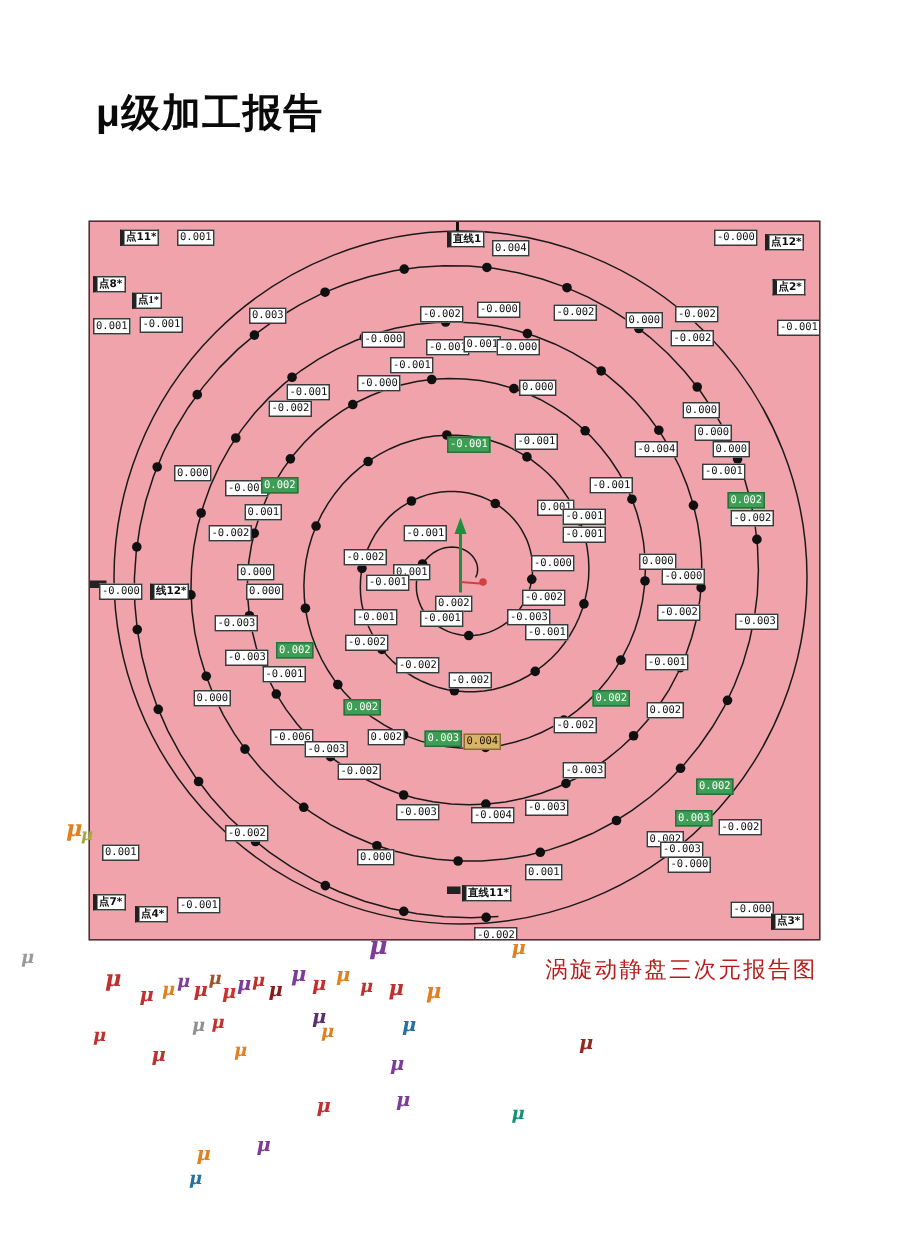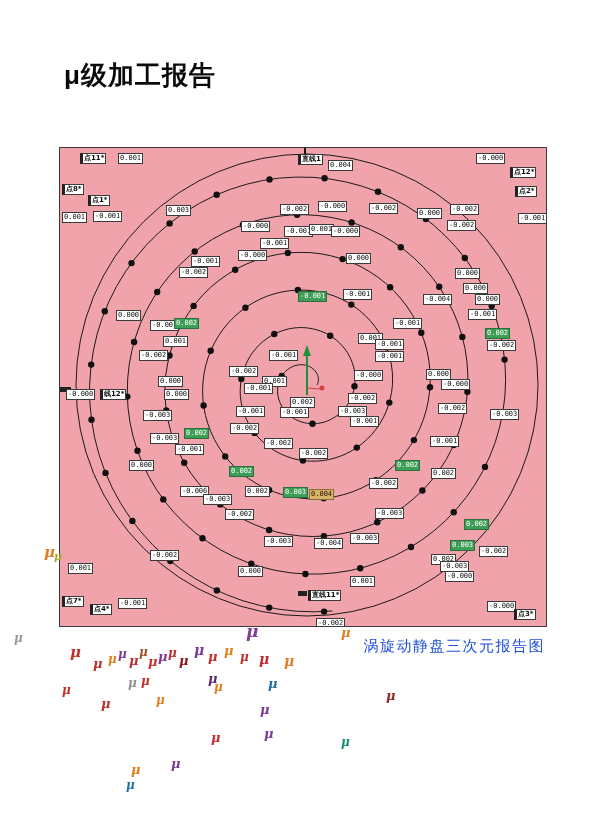--- a/index.html
+++ b/index.html
@@ -22,21 +22,21 @@
     font-size:7px;line-height:9px;background:#ffffff;border:1px solid #3a3a3a;
     padding:0 1px;color:#101010;white-space:nowrap;
   }
   .lbl.g{background:#3f9e55;border-color:#2c6e3c;color:#ffffff;}
   .lbl.o{background:#d8b36a;border-color:#8a6d33;color:#221100;}
   .lbl.n{
     font-family:"DejaVu Sans","Liberation Sans",sans-serif;font-weight:bold;
     border-left:3px solid #222222;
   }
   .caption{
-    position:absolute;top:637px;right:65px;font-size:15px;color:#1d4ed8;
+    position:absolute;top:637px;right:65px;font-size:15px;color:#b91c1c;
     letter-spacing:1.5px;
   }
   .mu{
     position:absolute;font-family:"DejaVu Serif","Liberation Serif",serif;
     font-style:italic;font-weight:bold;line-height:1;z-index:2;
   }
 </style>
 </head>
 <body>
 
@@ -134,23 +134,23 @@
     <line x1="245" y1="0" x2="245" y2="15" stroke="#111111" stroke-width="2"></line>
     <rect x="0" y="239" width="11" height="5" fill="#222222"></rect>
     <rect x="238" y="443" width="9" height="5" fill="#222222"></rect>
   </svg>
   <div id="labels-layer">
       <div class="lbl n" style="left: 20px; top: 5px;">点11*</div>
       <div class="lbl" style="left: 58px; top: 5px;">0.001</div>
       <div class="lbl n" style="left: 238px; top: 6px;">直线1</div>
       <div class="lbl" style="left: 268px; top: 12px;">0.004</div>
       <div class="lbl" style="left: 416px; top: 5px;">-0.000</div>
-      <div class="lbl n" style="left: 450px; top: 19px;">点12*</div>
+      <div class="lbl n" style="left: 450px; top: 8px;">点12*</div>
       <div class="lbl n" style="left: 2px; top: 36px;">点8*</div>
-      <div class="lbl n" style="left: 28px; top: 47px;">点1*</div>
+      <div class="lbl n" style="left: 28px; top: 47px; font-family: Liberation Serif, serif;">点1*</div>
       <div class="lbl" style="left: 2px; top: 64px;">0.001</div>
       <div class="lbl" style="left: 33px; top: 63px;">-0.001</div>
       <div class="lbl n" style="left: 455px; top: 38px;">点2*</div>
       <div class="lbl" style="left: 458px; top: 65px;">-0.001</div>
       <div class="lbl" style="left: 106px; top: 57px;">0.003</div>
       <div class="lbl" style="left: 220px; top: 56px;">-0.002</div>
       <div class="lbl" style="left: 258px; top: 53px;">-0.000</div>
       <div class="lbl" style="left: 309px; top: 55px;">-0.002</div>
       <div class="lbl" style="left: 357px; top: 60px;">0.000</div>
       <div class="lbl" style="left: 390px; top: 56px;">-0.002</div>

